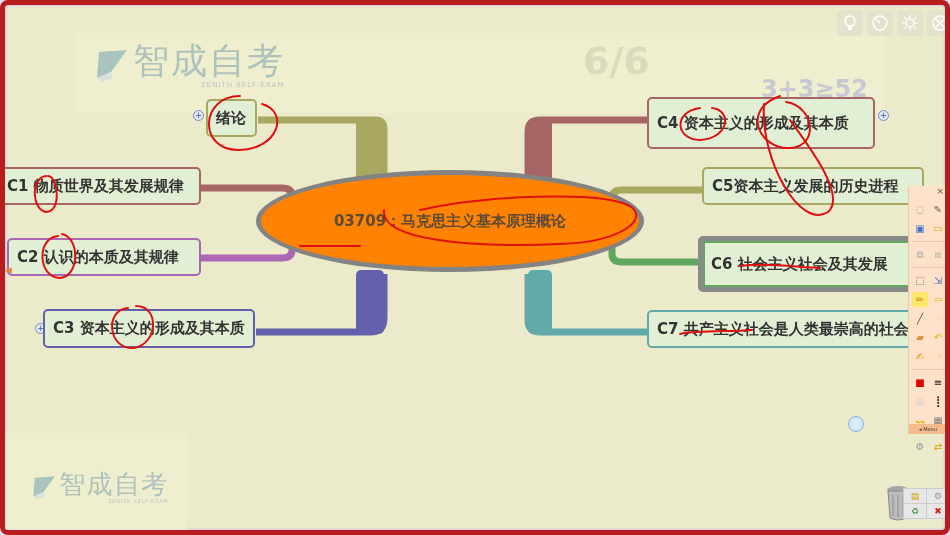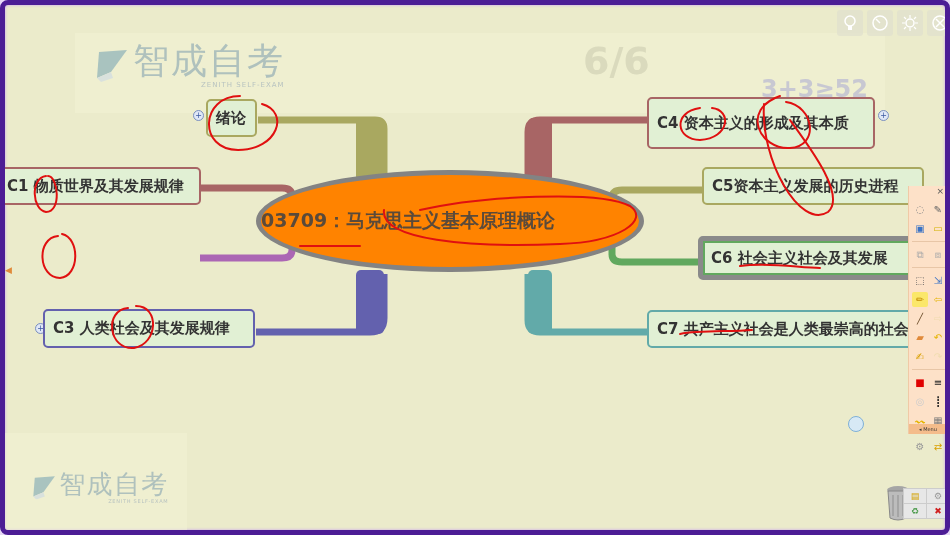--- a/index.html
+++ b/index.html
@@ -1,27 +1,27 @@
 <!DOCTYPE html>
 <html><head>
 <meta charset="utf-8">
 <style>
   html,body{margin:0;padding:0;}
   body{width:950px;height:535px;overflow:hidden;background:#e6d8f6;font-family:"DejaVu Sans","Liberation Sans",sans-serif;position:relative;}
-  .frame{position:absolute;left:0;top:0;width:950px;height:535px;box-sizing:border-box;border:5px solid #4c1d95;border-radius:8px;background:#ebebcb;overflow:hidden;box-shadow:inset 0 0 3px #c79cf7;}
+  .frame{position:absolute;left:0;top:0;width:950px;height:535px;box-sizing:border-box;border:5px solid #b91c1c;border-radius:8px;background:#ebebcb;overflow:hidden;box-shadow:inset 0 0 3px #c79cf7;}
   .wm-panel{position:absolute;background:rgba(242,242,214,0.55);}
   .wm-logo{position:absolute;display:flex;align-items:center;color:#a7bcb9;}
   .wm-logo .cn{font-size:36px;letter-spacing:2px;color:#afc1bd;}
   .wm-logo .en{position:absolute;font-size:7px;color:#b8c3c0;letter-spacing:1px;}
   .pagenum{position:absolute;left:578px;top:34px;font-size:38px;font-weight:bold;color:#dadabd;}
   .formula{position:absolute;left:756px;top:70px;font-size:24px;font-weight:bold;color:#c8c8d2;}
   .conn{position:absolute;}
   .node{position:absolute;box-sizing:border-box;background:#e1f0d4;border:2px solid;border-radius:5px;font-size:15px;font-weight:bold;color:#333;display:flex;align-items:center;padding:0 8px;white-space:nowrap;overflow:hidden;}
   .expander{position:absolute;width:9px;height:9px;border-radius:50%;border:1px solid #7a8fbf;background:#dfe7f6;font-size:8px;line-height:9px;text-align:center;color:#3a58a0;}
-  .center{position:absolute;left:256px;top:170px;width:388px;height:102px;border-radius:50%;background:#ff8300;border:5px solid #838383;box-sizing:border-box;display:flex;align-items:center;font-size:19px;font-weight:bold;color:#5a4a3a;}
+  .center{position:absolute;left:256px;top:170px;width:388px;height:102px;border-radius:50%;background:#ff8300;border:5px solid #838383;box-sizing:border-box;display:flex;align-items:center;justify-content:center;font-size:15px;font-weight:bold;color:#5a4a3a;}
   .topicons{position:absolute;top:5px;left:832px;display:flex;gap:4px;}
   .topicons .ti{width:26px;height:26px;background:rgba(225,225,205,0.8);border-radius:3px;display:flex;align-items:center;justify-content:center;color:#fff;font-size:16px;}
   .toolbar{position:absolute;left:908px;top:186px;width:38px;height:248px;background:#fde1c8;border-left:1px solid #f0c9a6;}
   .toolbar .close{position:absolute;right:3px;top:0;font-size:9px;color:#555;}
   .tb-grid{position:absolute;top:16px;left:3px;display:grid;grid-template-columns:16px 16px;gap:4px 2px;}
   .tb-btn{width:16px;height:15px;display:flex;align-items:center;justify-content:center;font-size:10px;}
   .tb-sep{grid-column:1 / span 2;height:1px;background:#e8c6a7;margin:1px 0;}
   .tb-menu{position:absolute;bottom:0;left:0;width:38px;height:10px;background:#f4bc8b;font-size:5px;color:#333;text-align:center;line-height:10px;}
   .cursor-circle{position:absolute;left:848px;top:416px;width:14px;height:14px;border-radius:50%;background:#d7e9f5;border:1px solid #7fb0d6;}
   .trash{position:absolute;left:886px;top:484px;width:24px;height:38px;}
@@ -87,36 +87,39 @@
 
   <div class="expander" style="left:188px;top:105px;">+</div>
   <div class="node" style="left:201px;top:94px;width:51px;height:38px;border-color:#a9a860;">
     <span>绪论</span>
   </div>
 
   <div class="node" style="left:-8px;top:162px;width:204px;height:38px;border-color:#a86565;">
     <span>C1 物质世界及其发展规律</span>
   </div>
 
+  <div class="node" style="left:2px;top:233px;width:194px;height:38px;border-color:#ab66b4;">
+    <span>C2 认识的本质及其规律</span>
+  </div>
 
   <div class="expander" style="left:30px;top:318px;">+</div>
   <div class="node" style="left:38px;top:304px;width:212px;height:39px;border-color:#6361ae;">
-    <span>C3 人类社会及其发展规律</span>
+    <span>C3 资本主义的形成及其本质</span>
   </div>
 
   <div class="node" style="left:642px;top:92px;width:228px;height:52px;border-color:#a86565;">
     <span>C4 资本主义的形成及其本质</span>
   </div>
   <div class="expander" style="left:873px;top:105px;">+</div>
 
   <div class="node" style="left:697px;top:162px;width:222px;height:38px;border-color:#a9a860;">
     <span>C5资本主义发展的历史进程</span>
   </div>
 
-  <div class="node" style="left:693px;top:231px;width:230px;height:44px;border:5px solid #8a8a8a;box-shadow:inset 0 0 0 2px #61a85e;">
+  <div class="node" style="left:693px;top:231px;width:230px;height:56px;border:5px solid #8a8a8a;box-shadow:inset 0 0 0 2px #61a85e;">
     <span>C6 社会主义社会及其发展</span>
   </div>
 
   <div class="node" style="left:642px;top:305px;width:280px;height:38px;border-color:#62aaa9;">
     <span>C7 共产主义社会是人类最崇高的社会理想</span>
   </div>
 
   <svg class="ink" width="950" height="535" style="left:-5px;top:-5px;">
     <g stroke="#e01010" stroke-width="2" fill="none" stroke-linecap="round">
       <path d="M240 96 C200 96 198 150 238 150 C278 150 290 112 262 104"></path>

